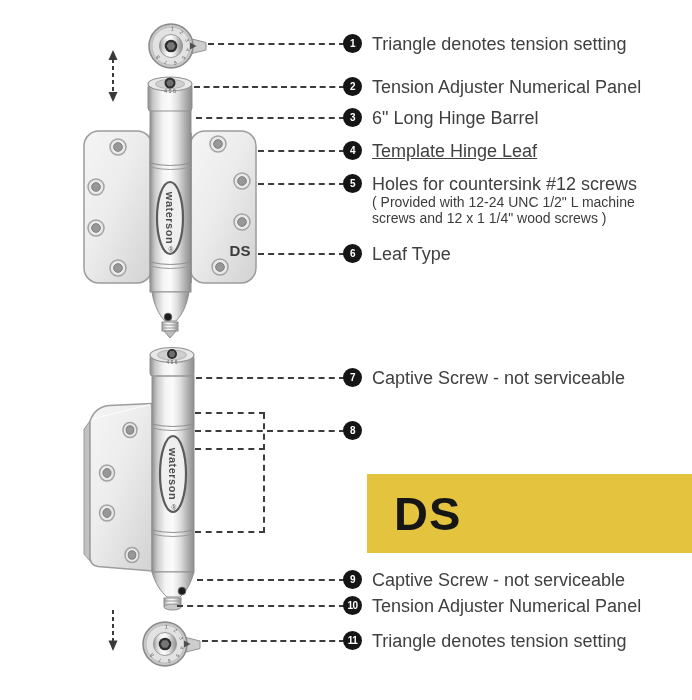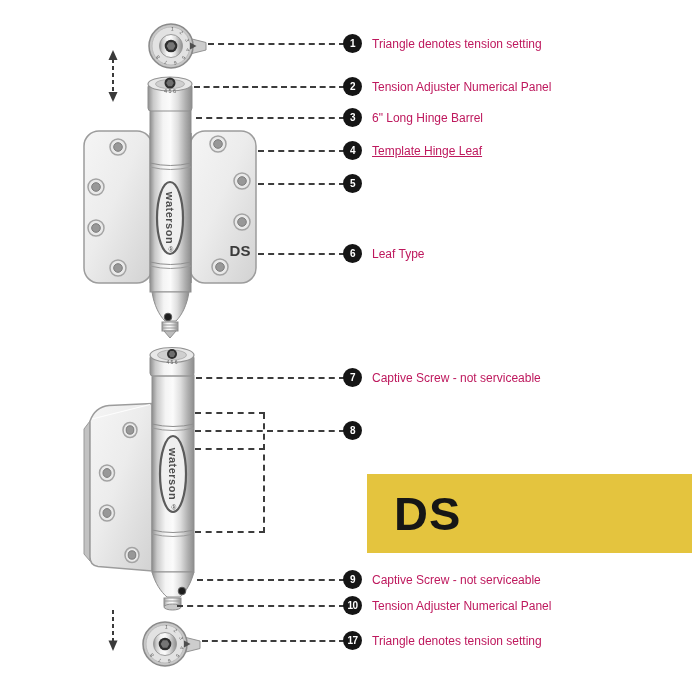--- a/index.html
+++ b/index.html
@@ -3,21 +3,21 @@
 <meta charset="utf-8">
 <style>
   html,body{margin:0;padding:0;background:#fff;}
   .canvas{position:relative;width:692px;height:700px;background:#ffffff;overflow:hidden;
           font-family:"Liberation Sans",sans-serif;}
   .cl{position:absolute;height:0;border-top:2px dashed #3c3c3c;}
   .cv{position:absolute;width:0;border-left:2px dashed #3c3c3c;}
   .cnum{position:absolute;width:19px;height:19px;border-radius:50%;background:#151515;color:#fff;
         font-size:10px;font-weight:bold;display:flex;align-items:center;justify-content:center;
         letter-spacing:-0.5px;}
-  .clabel{position:absolute;left:372px;height:20px;line-height:20px;font-size:12px;color:#be185d;
+  .clabel{position:absolute;left:372px;height:20px;line-height:20px;font-size:18px;color:#404040;
           white-space:nowrap;}
   .cnote{position:absolute;left:372px;font-size:14px;line-height:16px;color:#3c3c3c;white-space:pre-line;}
   .ds-box{position:absolute;left:367px;top:474px;width:325px;height:79px;background:#e4c43e;
           color:#161616;font-size:47px;font-weight:bold;line-height:79px;padding-left:27px;
           box-sizing:border-box;letter-spacing:1px;}
   svg text{font-family:"Liberation Sans",sans-serif;}
 </style>
 </head>
 <body>
 
@@ -231,20 +231,23 @@
   <div class="cl" style="left:196px;top:117px;width:149px;"></div>
   <div class="cnum" style="left:343px;top:108px;">3</div>
   <div class="clabel" style="top:108px;">6" Long Hinge Barrel</div>
 
   <div class="cl" style="left:258px;top:150px;width:87px;"></div>
   <div class="cnum" style="left:343px;top:141px;">4</div>
   <div class="clabel" style="top:141px;text-decoration:underline;">Template Hinge Leaf</div>
 
   <div class="cl" style="left:258px;top:183px;width:87px;"></div>
   <div class="cnum" style="left:343px;top:174px;">5</div>
+  <div class="clabel" style="top:174px;">Holes for countersink #12 screws</div>
+  <div class="cnote" style="top:194px;">( Provided with 12-24 UNC 1/2" L machine
+screws and 12 x 1 1/4" wood screws )</div>
 
   <div class="cl" style="left:258px;top:253px;width:87px;"></div>
   <div class="cnum" style="left:343px;top:244px;">6</div>
   <div class="clabel" style="top:244px;">Leaf Type</div>
 
   <div class="cl" style="left:196px;top:377px;width:149px;"></div>
   <div class="cnum" style="left:343px;top:368px;">7</div>
   <div class="clabel" style="top:368px;">Captive Screw - not serviceable</div>
 
   <div class="cl" style="left:195px;top:412px;width:70px;"></div>
@@ -256,20 +259,20 @@
 
   <div class="cl" style="left:197px;top:579px;width:148px;"></div>
   <div class="cnum" style="left:343px;top:570px;">9</div>
   <div class="clabel" style="top:570px;">Captive Screw - not serviceable</div>
 
   <div class="cl" style="left:177px;top:605px;width:168px;"></div>
   <div class="cnum" style="left:343px;top:596px;">10</div>
   <div class="clabel" style="top:596px;">Tension Adjuster Numerical Panel</div>
 
   <div class="cl" style="left:202px;top:640px;width:143px;"></div>
-  <div class="cnum" style="left:343px;top:631px;">17</div>
+  <div class="cnum" style="left:343px;top:631px;">11</div>
   <div class="clabel" style="top:631px;">Triangle denotes tension setting</div>
 
   <div class="ds-box">
     <span>DS</span>
   </div>
 
 </div>
 
 </body></html>

